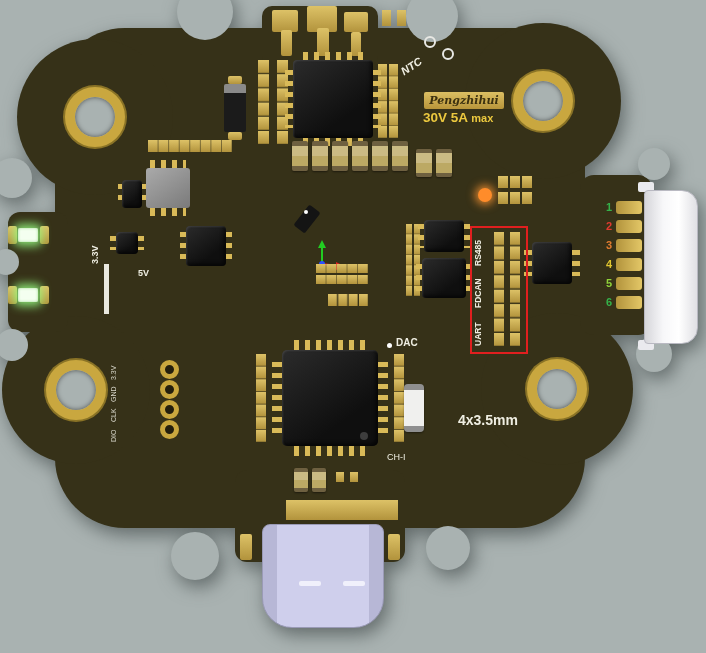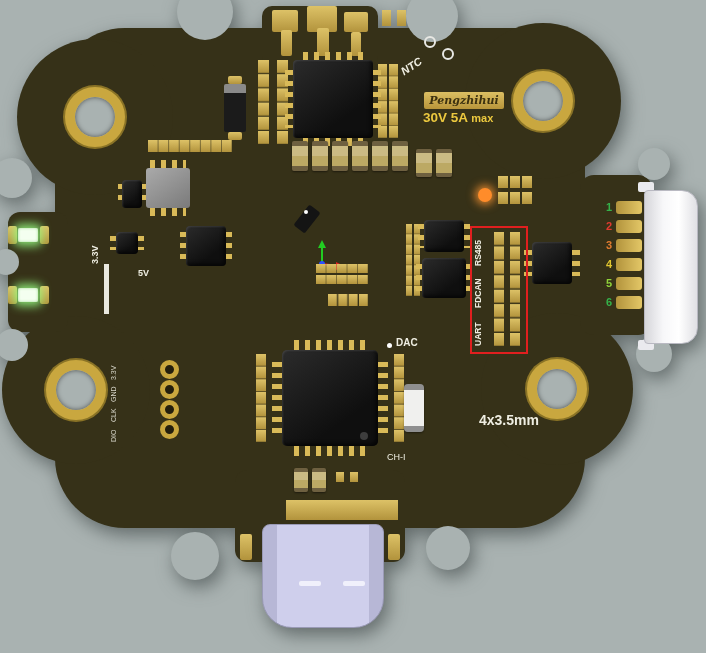--- a/index.html
+++ b/index.html
@@ -210,21 +210,21 @@
     <div class="pinsH" style="left:294px;top:446px;width:72px;height:10px;"></div>
     <div class="pinsV" style="left:272px;top:362px;width:10px;height:72px;"></div>
     <div class="pinsV" style="left:378px;top:362px;width:10px;height:72px;"></div>
     <div class="chip" style="left:282px;top:350px;width:96px;height:96px;border-radius:5px;"></div>
     <div class="abs" style="left:360px;top:432px;width:8px;height:8px;background:#3d3d3d;border-radius:50%;"></div>
 
     <div class="abs" style="left:387px;top:343px;width:5px;height:5px;background:#fff;border-radius:50%;"></div>
     <div class="txt" style="left:396px;top:337px;font-size:10px;font-weight:bold;">DAC</div>
     <div class="abs" style="left:404px;top:384px;width:20px;height:48px;border-radius:4px;background:linear-gradient(180deg,#8f8f8f 0 12%,#f0f0ee 12% 88%,#8f8f8f 88%);box-shadow:0 1px 2px rgba(0,0,0,.4);"></div>
     <div class="txt" style="left:387px;top:452px;font-size:9px;font-weight:normal;">CH-I</div>
-    <div class="txt" style="left:458px;top:412px;font-size:14px;font-weight:bold;margin-left:21px;">4x3.5mm</div>
+    <div class="txt" style="left:458px;top:412px;font-size:14px;font-weight:bold;">4x3.5mm</div>
 
     <div class="caprow" style="left:294px;top:468px;">
       <div class="cap" style="width:14px;height:24px;"></div>
       <div class="cap" style="width:14px;height:24px;"></div>
     </div>
     <div class="pads" style="left:336px;top:472px;width:22px;height:12px;background-size:8px 10px;"></div>
     <div class="pads" style="left:286px;top:500px;width:112px;height:22px;background-size:16px 20px;"></div>
 
     <div class="goldpad" style="left:240px;top:534px;width:12px;height:26px;"></div>
     <div class="goldpad" style="left:388px;top:534px;width:12px;height:26px;"></div>

